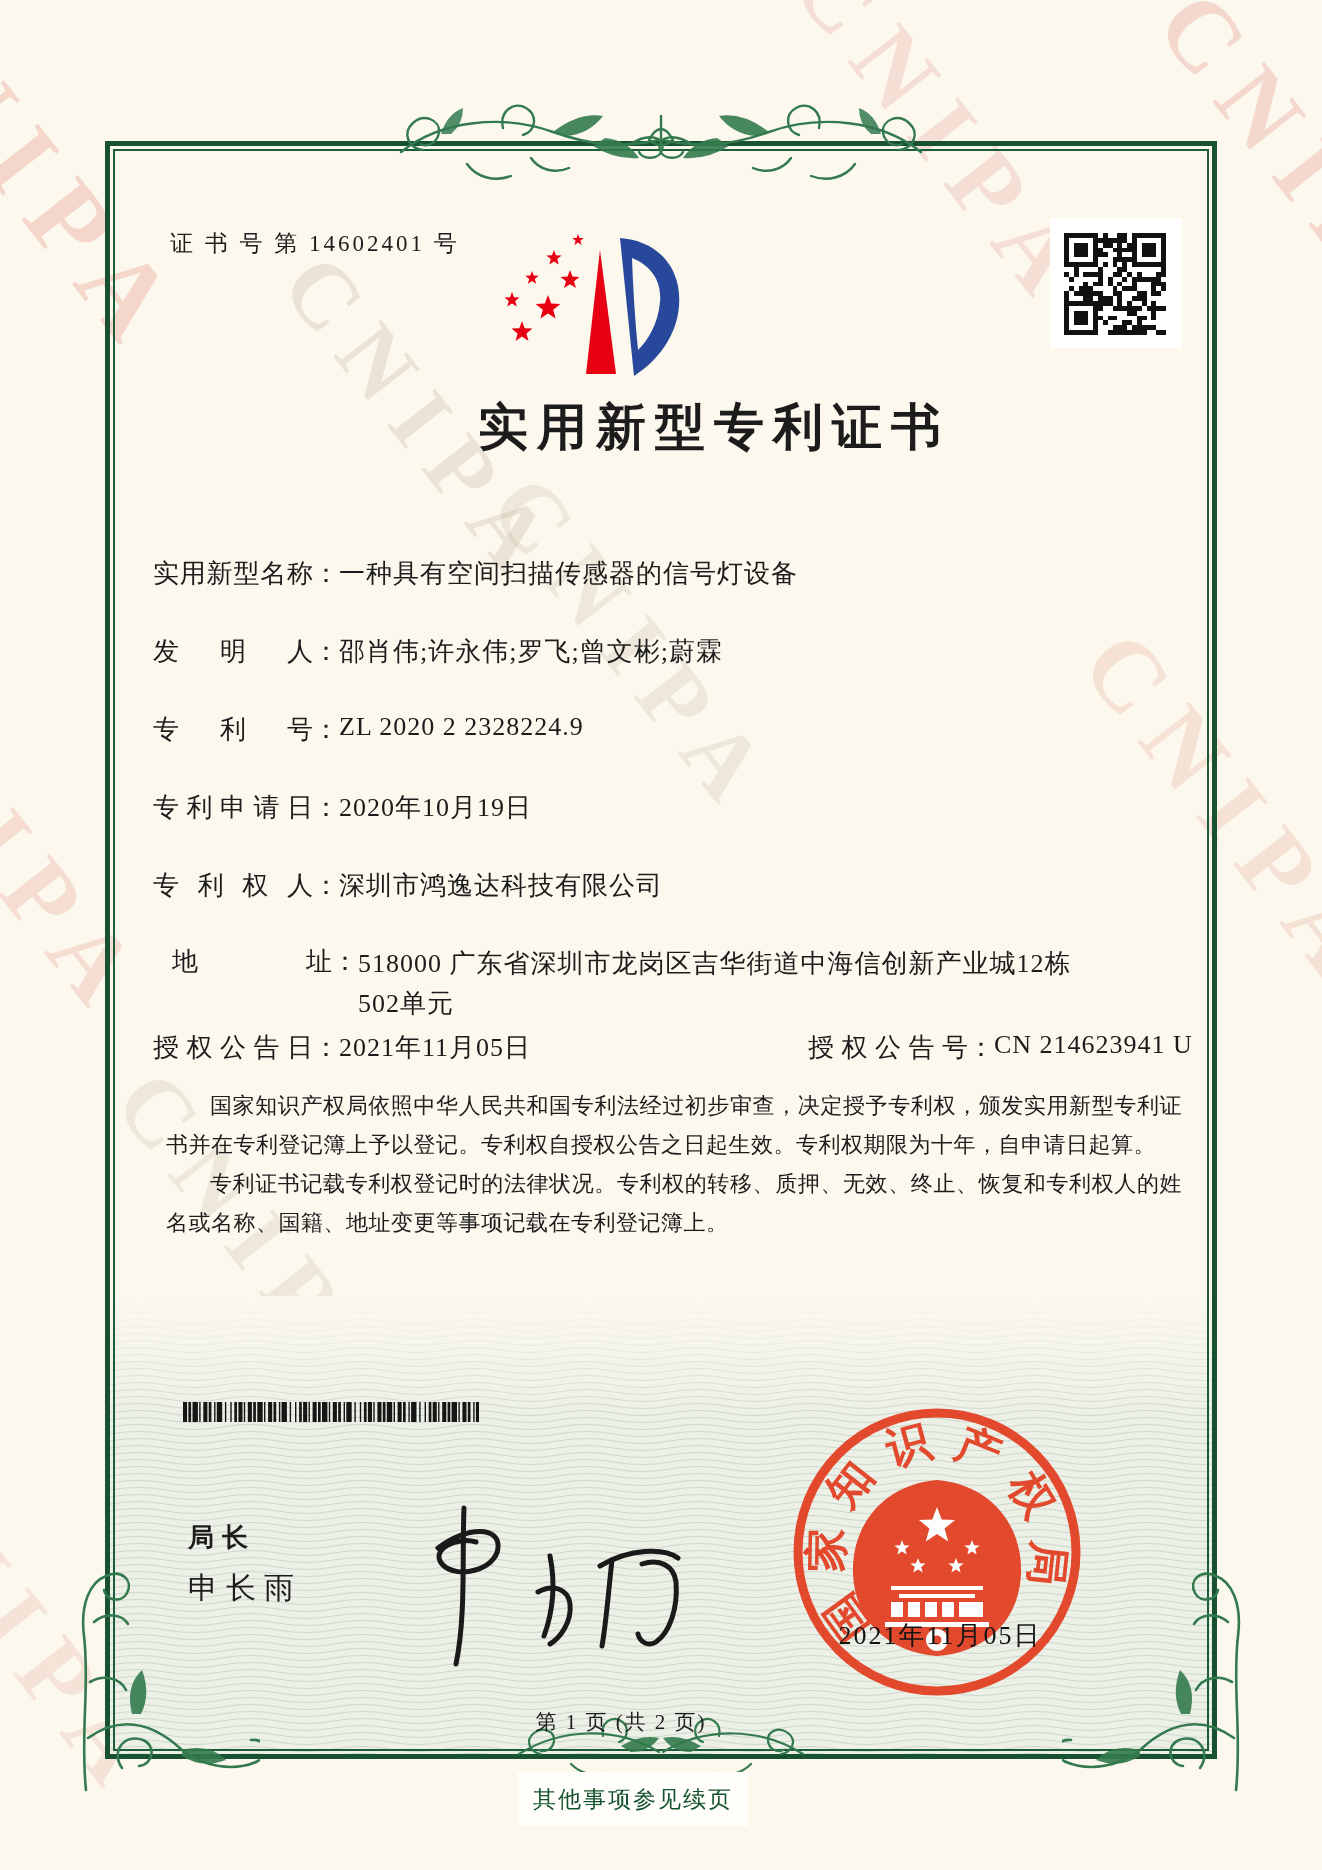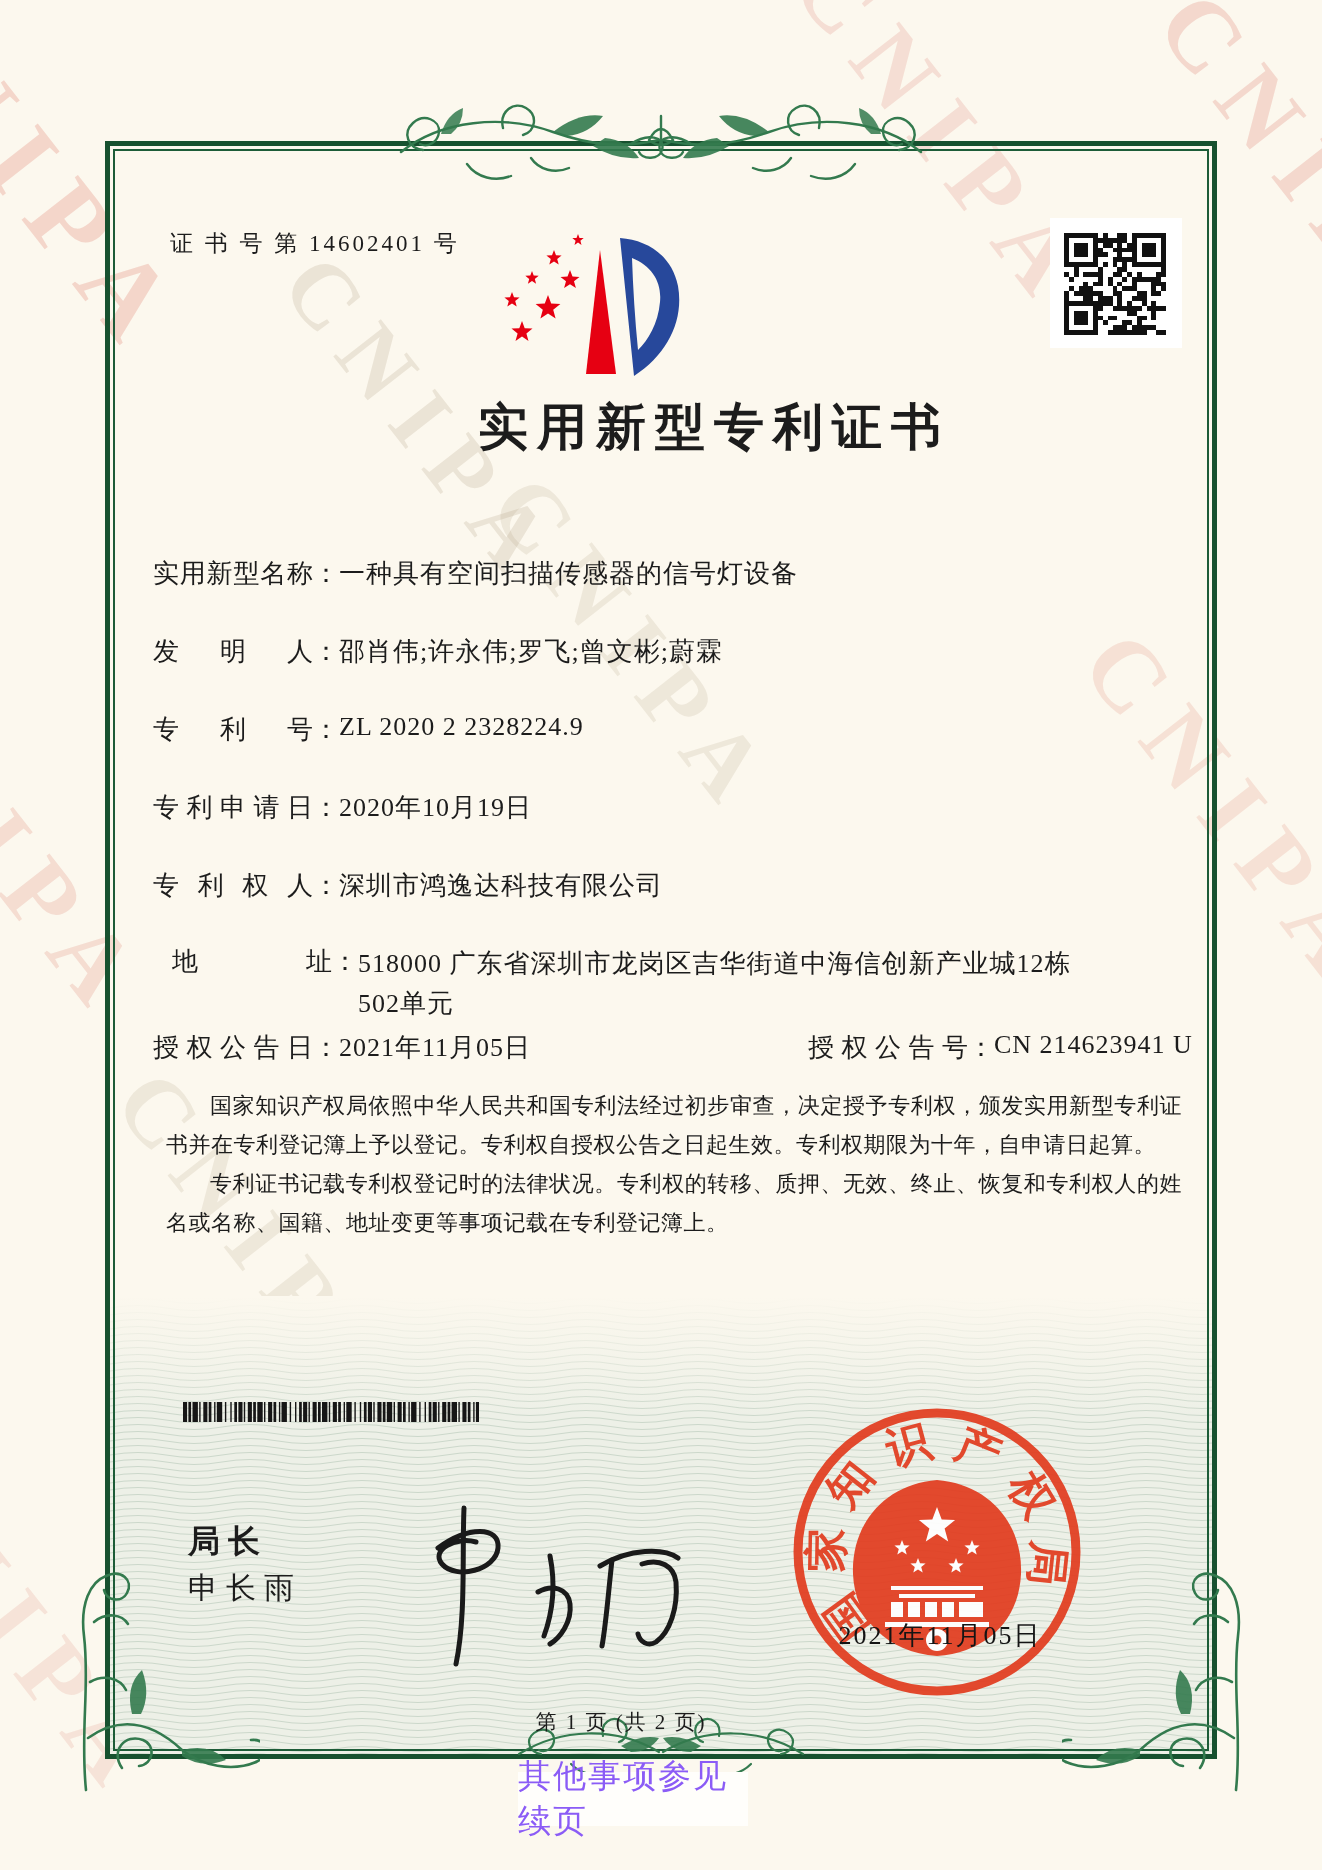--- a/index.html
+++ b/index.html
@@ -31,36 +31,36 @@
       line-height:39px;text-align:justify;z-index:4;}
   .bodytext p{margin:0;text-indent:2em;letter-spacing:.5px;}
   
   #wave-wrap{position:absolute;left:110px;top:1296px;z-index:1;}
   #wave-fade{position:absolute;left:110px;top:1296px;width:1102px;height:120px;z-index:1;
       background:linear-gradient(#fcf8ee,rgba(252,248,238,0));}
   
   #barcode{position:absolute;left:183px;top:1400px;z-index:4;}
   
   .dir-title{position:absolute;left:188px;top:1520px;font-family:"Liberation Sans","DejaVu Sans",sans-serif;
-      font-weight:700;font-size:32px;letter-spacing:8px;z-index:4;}
+      font-weight:700;font-size:26px;letter-spacing:8px;z-index:4;}
   .dir-name{position:absolute;left:188px;top:1568px;font-family:"Liberation Sans","DejaVu Sans",sans-serif;
       font-weight:400;font-size:30px;letter-spacing:8px;z-index:4;}
   #sig{position:absolute;left:372px;top:1496px;z-index:4;}
   
   #seal{position:absolute;left:784px;top:1399px;z-index:3;opacity:.92;}
   #seal text{font-family:"Liberation Serif",serif;font-weight:700;font-size:44px;fill:#e23b1e;
       text-anchor:middle;}
   .seal-date{position:absolute;left:795px;top:1618px;width:290px;text-align:center;
       font-size:26px;letter-spacing:2px;color:#141414;z-index:6;}
   
   .page-ind{position:absolute;left:65px;top:1708px;width:1112px;text-align:center;
       font-size:21px;letter-spacing:2px;z-index:4;}
   .foot-note-box{position:absolute;left:518px;top:1772px;width:230px;height:54px;
       background:#fffefb;z-index:4;display:flex;align-items:center;justify-content:center;}
-  .foot-note{font-size:33px;letter-spacing:2px;color:#8b5cf6;}
+  .foot-note{font-size:23px;letter-spacing:2px;color:#14532d;}
   
   #qr-pad{position:absolute;left:1050px;top:218px;width:132px;height:130px;background:#ffffff;z-index:3;}
   #qr-svg{position:absolute;left:1064px;top:233px;z-index:4;}
   
   .orn{z-index:2;}
   svg{display:block;}
 </style>
 </head>
 <body>
 

